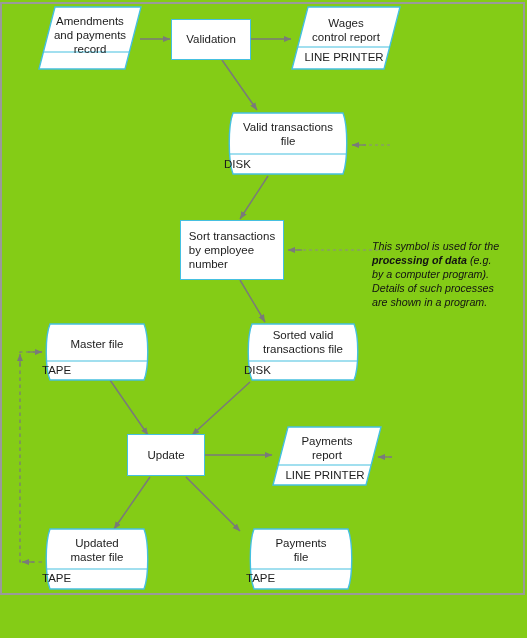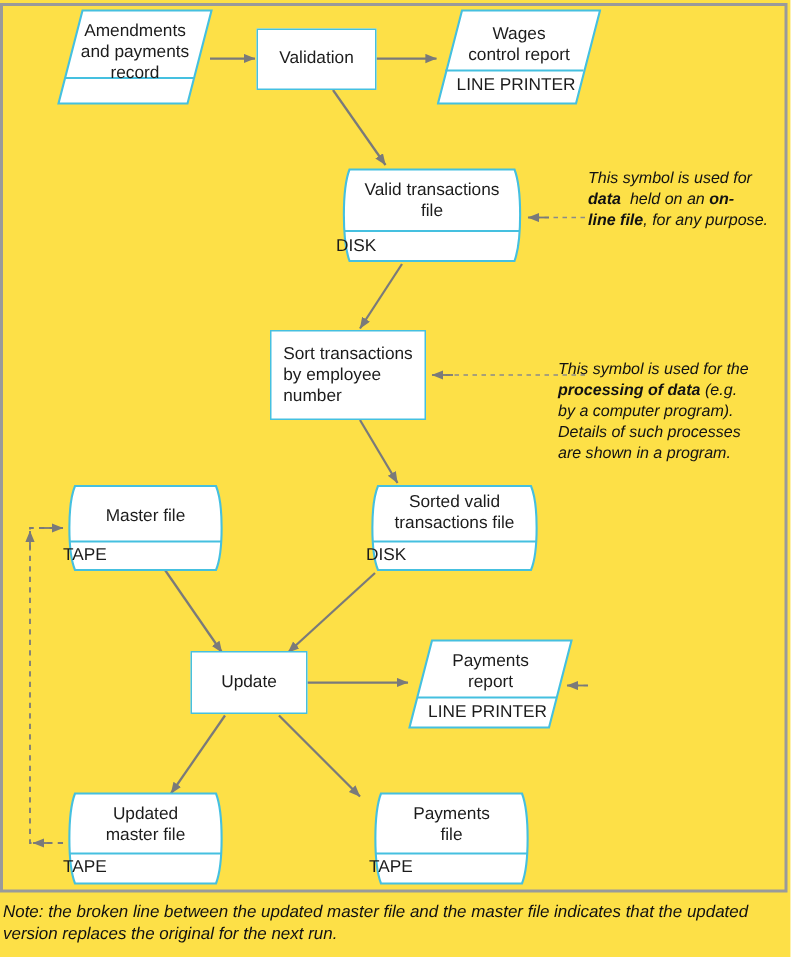--- a/index.html
+++ b/index.html
@@ -2,21 +2,21 @@
 <html><head>
 <meta charset="utf-8">
 <style>
   html,body{margin:0;padding:0;background:#ffffff;}
   body{font-family:"Liberation Sans","DejaVu Sans",sans-serif;}
 
   #page{
     position:relative;
     width:527px;
     height:638px;
-    background:#fde047;
+    background:#84cc16;
     overflow:hidden;
   }
 
   
   #frame{
     position:absolute;
     left:0px; top:2px;
     width:525px; height:593px;
     border-top:2px solid #9a9a9a;
     border-left:2px solid #9a9a9a;
@@ -247,24 +247,20 @@
       <path d="M8,1 L102,1 C107,14 107,48 102,61 L8,61 C3,48 3,14 8,1 Z" fill="#ffffff" stroke="#45c0e0" stroke-width="1.4"></path>
       <line x1="4.7" y1="41" x2="105.3" y2="41" stroke="#45c0e0" stroke-width="1.2"></line>
     </svg>
     <div class="file-title" style="top:8px;">
       <span>Payments</span><br>
       <span>file</span>
     </div>
     <div class="file-dev" style="top:44px;">TAPE</div>
   </div>
 
-  <div class="note" style="left:392px;top:113px;width:128px;">
-    This symbol is used for <b>data</b>&nbsp; held on an <b>on-line&nbsp;file</b>, for any purpose.
-  </div>
 
   <div class="note" style="left:372px;top:240px;width:132px;">
     This symbol is used for the <b>processing of&nbsp;data</b> (e.g. by a computer program). Details of&nbsp;such processes are shown in a program.
   </div>
 
 
-  <div id="footer">Note: the broken line between the updated master file and the master file indicates that the updated version replaces the original for the next run.</div>
 
 </div>
 
 </body></html>

